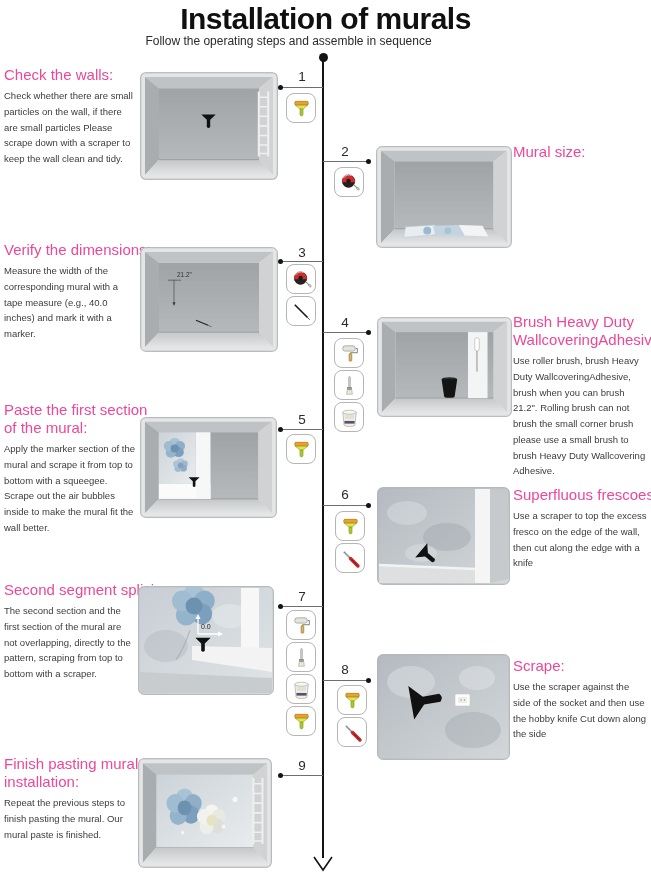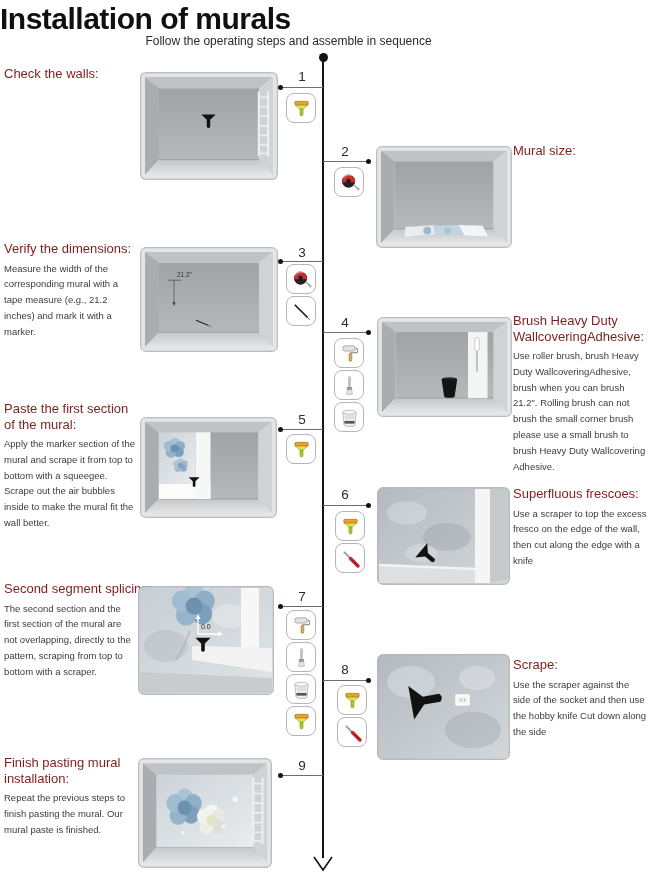--- a/index.html
+++ b/index.html
@@ -1,34 +1,34 @@
 <!DOCTYPE html>
 <html><head>
 <meta charset="utf-8">
 <style>
   html,body{margin:0;padding:0;background:#fff;}
   #canvas{position:relative;width:651px;height:879px;background:#fff;overflow:hidden;
           font-family:"Liberation Sans",sans-serif;color:#222;}
-  .page-title{position:absolute;left:0;top:2px;width:651px;
+  .page-title{position:absolute;left:0;top:2px;width:651px;text-align:center;
               font-size:30px;font-weight:700;color:#101010;letter-spacing:-0.5px;}
   .subtitle{position:absolute;left:0;top:34px;width:577px;text-align:center;
             font-size:12px;color:#2a2a2a;}
   .vline{position:absolute;left:322px;top:58px;width:2px;height:800px;background:#141414;}
   .topdot{position:absolute;left:319px;top:53px;width:9px;height:9px;border-radius:50%;background:#141414;}
   .arrow-svg{position:absolute;left:311px;top:854px;}
   .tick{position:absolute;height:1px;background:#6e6e6e;}
   .dot{position:absolute;width:5px;height:5px;border-radius:50%;background:#141414;}
   .num{position:absolute;width:40px;text-align:center;font-size:13.5px;color:#2a2a2a;}
   .iconbox{position:absolute;width:30px;height:30px;border:1px solid #b5b5b5;border-radius:8px;
            background:#fff;display:flex;align-items:center;justify-content:center;box-sizing:border-box;}
   .iconbox svg{width:23px;height:23px;display:block;}
   .photo{position:absolute;}
   .photo svg{width:100%;height:100%;display:block;}
   .textblock{position:absolute;}
-  .stitle{font-size:13px;color:#7f1d1d;line-height:1.2;margin-bottom:4px;white-space:pre;}
+  .stitle{font-size:15px;color:#ec4899;line-height:1.2;margin-bottom:4px;white-space:pre;}
   .sdesc{font-size:9.5px;color:#3c3c3c;line-height:1.66;}
 </style>
 </head>
 <body>
 
 <svg style="position:absolute;width:0;height:0" aria-hidden="true">
   <defs>
     <linearGradient id="gBack" x1="0" y1="0" x2="0" y2="1">
       <stop offset="0" stop-color="#9fa3a6"></stop>
         <stop offset="1" stop-color="#b6b9bb"></stop>
@@ -150,20 +150,21 @@
   <span class="num" style="left:282px;top:69px">1</span>
   <div class="tick" style="left:281px;top:87px;width:42px"></div>
   <div class="dot" style="left:278px;top:85px"></div>
   <div class="iconbox" style="left:286px;top:93px">
       <svg>
         <use href="#i-squeegee"></use>
       </svg>
     </div>
   <div class="textblock" style="left:4px;top:66px;width:133px">
     <div class="stitle">Check the walls:</div>
+    <div class="sdesc">Check whether there are small particles on the wall, if there are small particles Please scrape down with a scraper to keep the wall clean and tidy.</div>
   </div>
   <div class="photo" style="left:140px;top:72px;width:138px;height:108px">
     <svg viewBox="0 0 138 106" preserveAspectRatio="none">
       <use href="#room"></use>
       <use href="#ladder" x="116" y="16" width="15" height="70"></use>
       <use href="#sq" x="60" y="40" width="17" height="17"></use>
     </svg>
   </div>
 
   <span class="num" style="left:325px;top:144px">2</span>
@@ -196,21 +197,21 @@
         <use href="#i-tape"></use>
       </svg>
     </div>
   <div class="iconbox" style="left:286px;top:296px">
       <svg>
         <use href="#i-marker"></use>
       </svg>
     </div>
   <div class="textblock" style="left:4px;top:241px;width:133px">
     <div class="stitle">Verify the dimensions:</div>
-    <div class="sdesc">Measure the width of the corresponding mural with a tape measure (e.g., 21.2 inches) and mark it with a marker.</div>
+    <div class="sdesc">Measure the width of the corresponding mural with a tape measure (e.g., 40.0 inches) and mark it with a marker.</div>
   </div>
   <div class="photo" style="left:140px;top:247px;width:138px;height:105px">
     <svg viewBox="0 0 138 106" preserveAspectRatio="none">
       <use href="#room"></use>
       <path d="M34,33 v26" stroke="#3a3a3a" stroke-width="0.6"></path>
       <path d="M28,33.5 h13" stroke="#3a3a3a" stroke-width="0.6"></path>
       <path d="M34,59 l-1.6,-3.2 h3.2 Z" fill="#3a3a3a"></path>
       <text x="37" y="30" font-size="6.5" fill="#333" font-family="Liberation Sans, sans-serif">21.2"</text>
       <line x1="56" y1="74" x2="68" y2="79" stroke="#222" stroke-width="1.2"></line>
       <line x1="68" y1="79" x2="71.5" y2="80.6" stroke="#222" stroke-width="0.5"></line>

